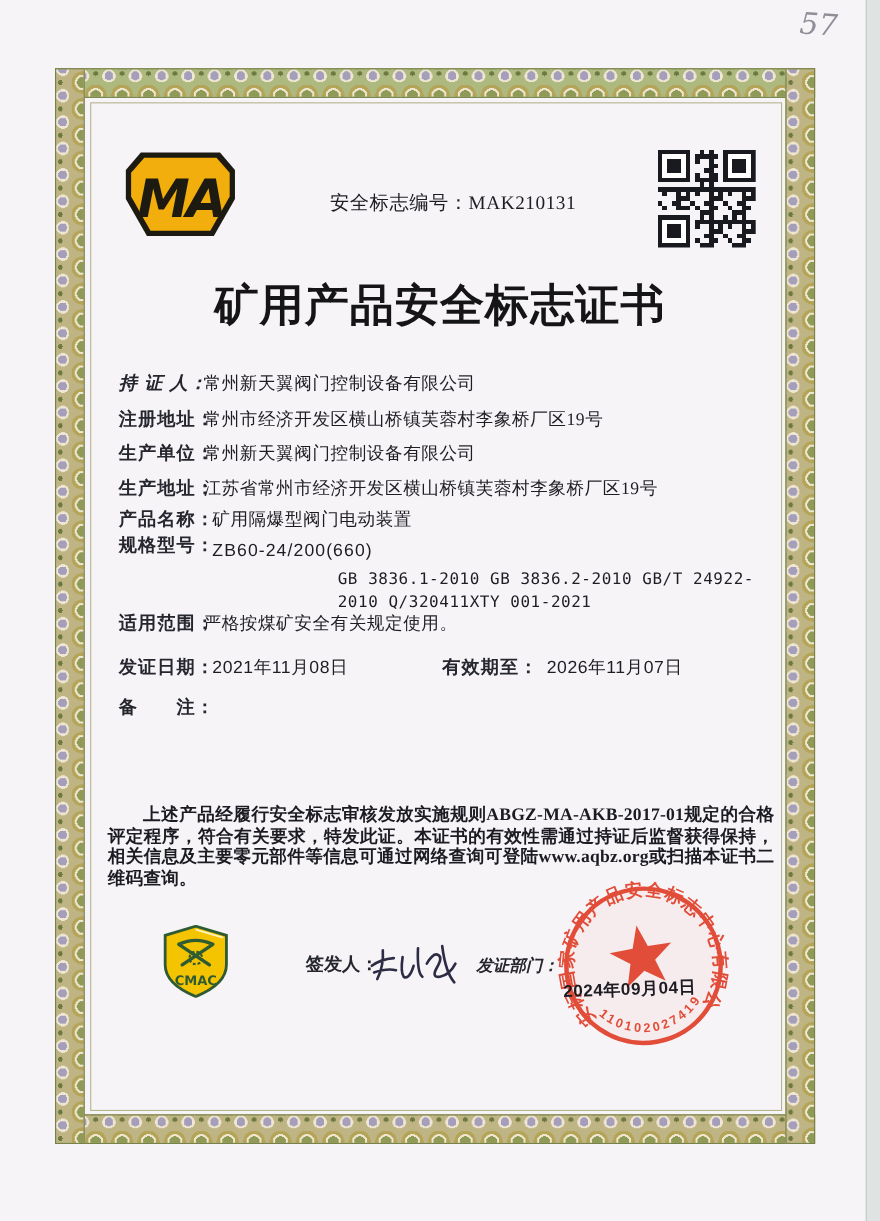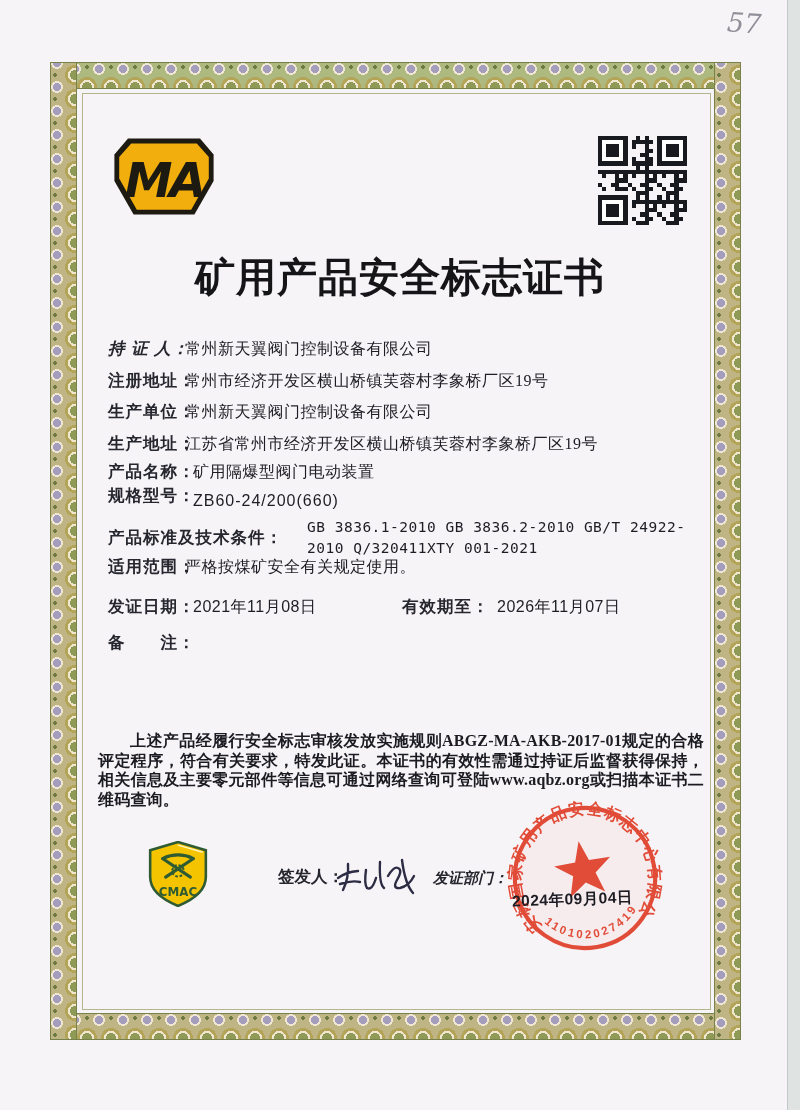--- a/index.html
+++ b/index.html
@@ -70,20 +70,21 @@
   <div class="bv" style="left:50px;top:62px;height:978px;"></div>
   <div class="bv" style="left:714px;top:62px;height:978px;"></div>
   <div class="abs frame-inner-line"></div>
 
   <svg class="abs ma-logo" width="104" height="82" viewBox="0 0 130 100">
     <path d="M20,2 H110 L127,22 V55 L103,97 H27 L3,55 V22 Z" fill="#1d1a12"></path>
     <path d="M24,8 H106 L121,25 V52 L99,91 H31 L9,52 V25 Z" fill="#f2ae0c"></path>
     <text x="65" y="75" text-anchor="middle" font-family="DejaVu Sans, sans-serif" font-size="60" font-weight="bold" font-style="italic" letter-spacing="-4" fill="#1d1a12">MA</text>
   </svg>
 
+  <div class="abs certno"><span>安全标志编号：</span><span>MAK210131</span></div>
 
   <svg class="abs qr" id="qr-svg" width="89" height="89" viewBox="0 0 21 21" shape-rendering="crispEdges">
       <rect x="9" y="0" width="1" height="1" fill="#191920"></rect>
       <rect x="11" y="0" width="1" height="1" fill="#191920"></rect>
       <rect x="8" y="1" width="1" height="1" fill="#191920"></rect>
       <rect x="9" y="1" width="1" height="1" fill="#191920"></rect>
       <rect x="10" y="1" width="1" height="1" fill="#191920"></rect>
       <rect x="11" y="1" width="1" height="1" fill="#191920"></rect>
       <rect x="12" y="1" width="1" height="1" fill="#191920"></rect>
       <rect x="8" y="2" width="1" height="1" fill="#191920"></rect>
@@ -240,21 +241,20 @@
 
   <div class="flabel" style="top:433px;">生产地址：</div>
   <div class="fvalue serif" style="top:434px;">江苏省常州市经济开发区横山桥镇芙蓉村李象桥厂区19号</div>
 
   <div class="flabel" style="top:461px;">产品名称：</div>
   <div class="fvalue serif" style="top:462px;left:193px;">矿用隔爆型阀门电动装置</div>
 
   <div class="flabel" style="top:485px;">规格型号：</div>
   <div class="fvalue" style="top:492px;left:193px;letter-spacing:1px;">ZB60-24/200(660)</div>
 
-  <div class="flabel" style="top:527px;">产品标准及技术条件：</div>
   <div class="fvalue std-value">GB 3836.1-2010 GB 3836.2-2010 GB/T 24922-2010 Q/320411XTY 001-2021</div>
 
   <div class="flabel" style="top:556px;">适用范围：</div>
   <div class="fvalue serif" style="top:557px;">严格按煤矿安全有关规定使用。</div>
 
   <div class="flabel" style="top:596px;">发证日期：</div>
   <div class="fvalue" style="top:597px;left:193px;">2021年11月08日</div>
   <div class="flabel" style="top:596px;left:402px;">有效期至：</div>
   <div class="fvalue" style="top:597px;left:497px;">2026年11月07日</div>
 

